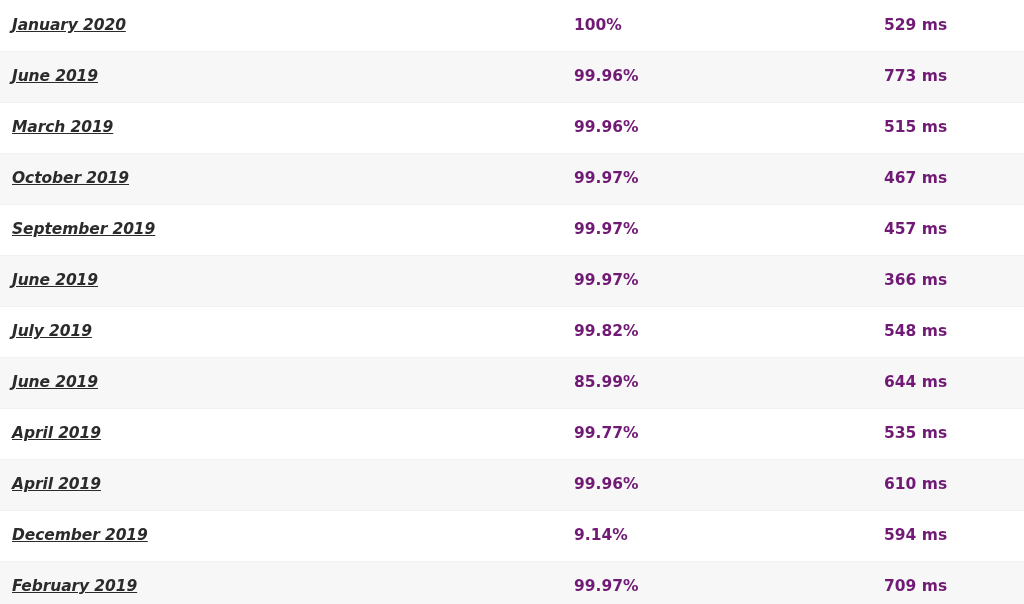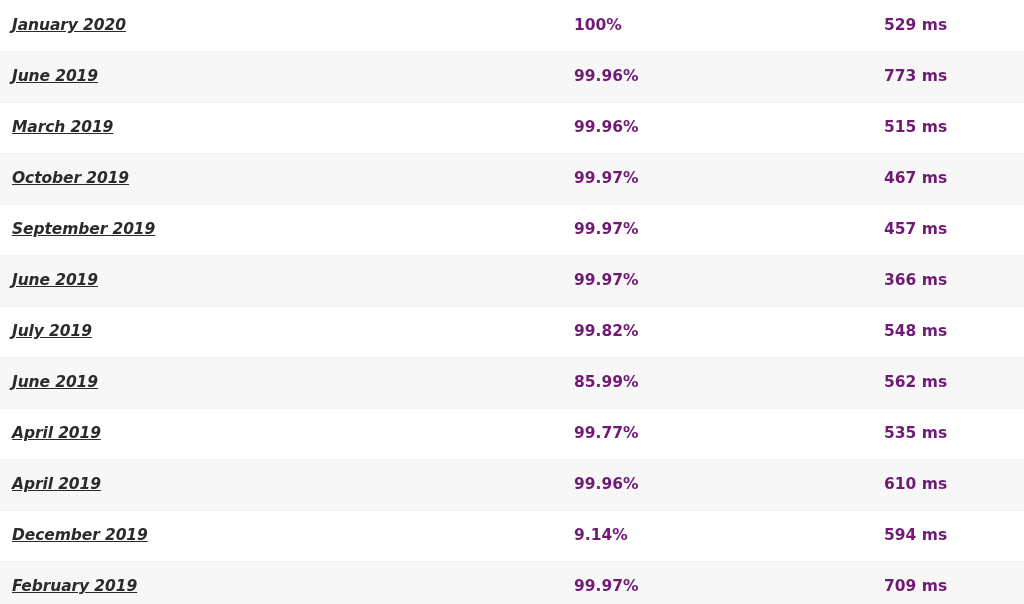--- a/index.html
+++ b/index.html
@@ -100,21 +100,21 @@
         <td class="col-resp"><span class="metric">366</span>&nbsp;<span class="metric unit">ms</span></td>
       </tr>
       <tr class="row-odd">
         <td class="col-month"><span class="month-link">July 2019</span></td>
         <td class="col-uptime"><span class="metric">99.82%</span></td>
         <td class="col-resp"><span class="metric">548</span>&nbsp;<span class="metric unit">ms</span></td>
       </tr>
       <tr class="row-even">
         <td class="col-month"><span class="month-link">June 2019</span></td>
         <td class="col-uptime"><span class="metric">85.99%</span></td>
-        <td class="col-resp"><span class="metric">562</span>&nbsp;<span class="metric unit">ms</span></td>
+        <td class="col-resp"><span class="metric">644</span>&nbsp;<span class="metric unit">ms</span></td>
       </tr>
       <tr class="row-odd">
         <td class="col-month"><span class="month-link">April 2019</span></td>
         <td class="col-uptime"><span class="metric">99.77%</span></td>
         <td class="col-resp"><span class="metric">535</span>&nbsp;<span class="metric unit">ms</span></td>
       </tr>
       <tr class="row-even">
         <td class="col-month"><span class="month-link">April 2019</span></td>
         <td class="col-uptime"><span class="metric">99.96%</span></td>
         <td class="col-resp"><span class="metric">610</span>&nbsp;<span class="metric unit">ms</span></td>

